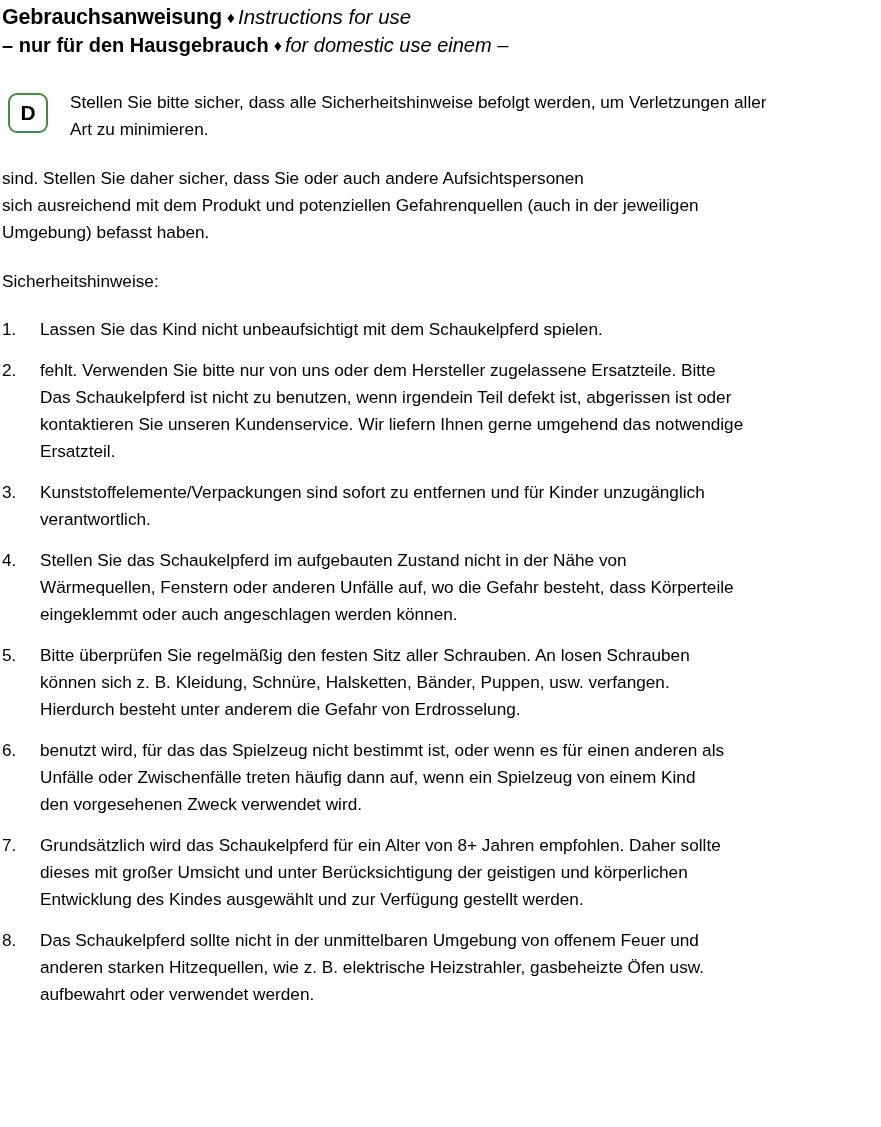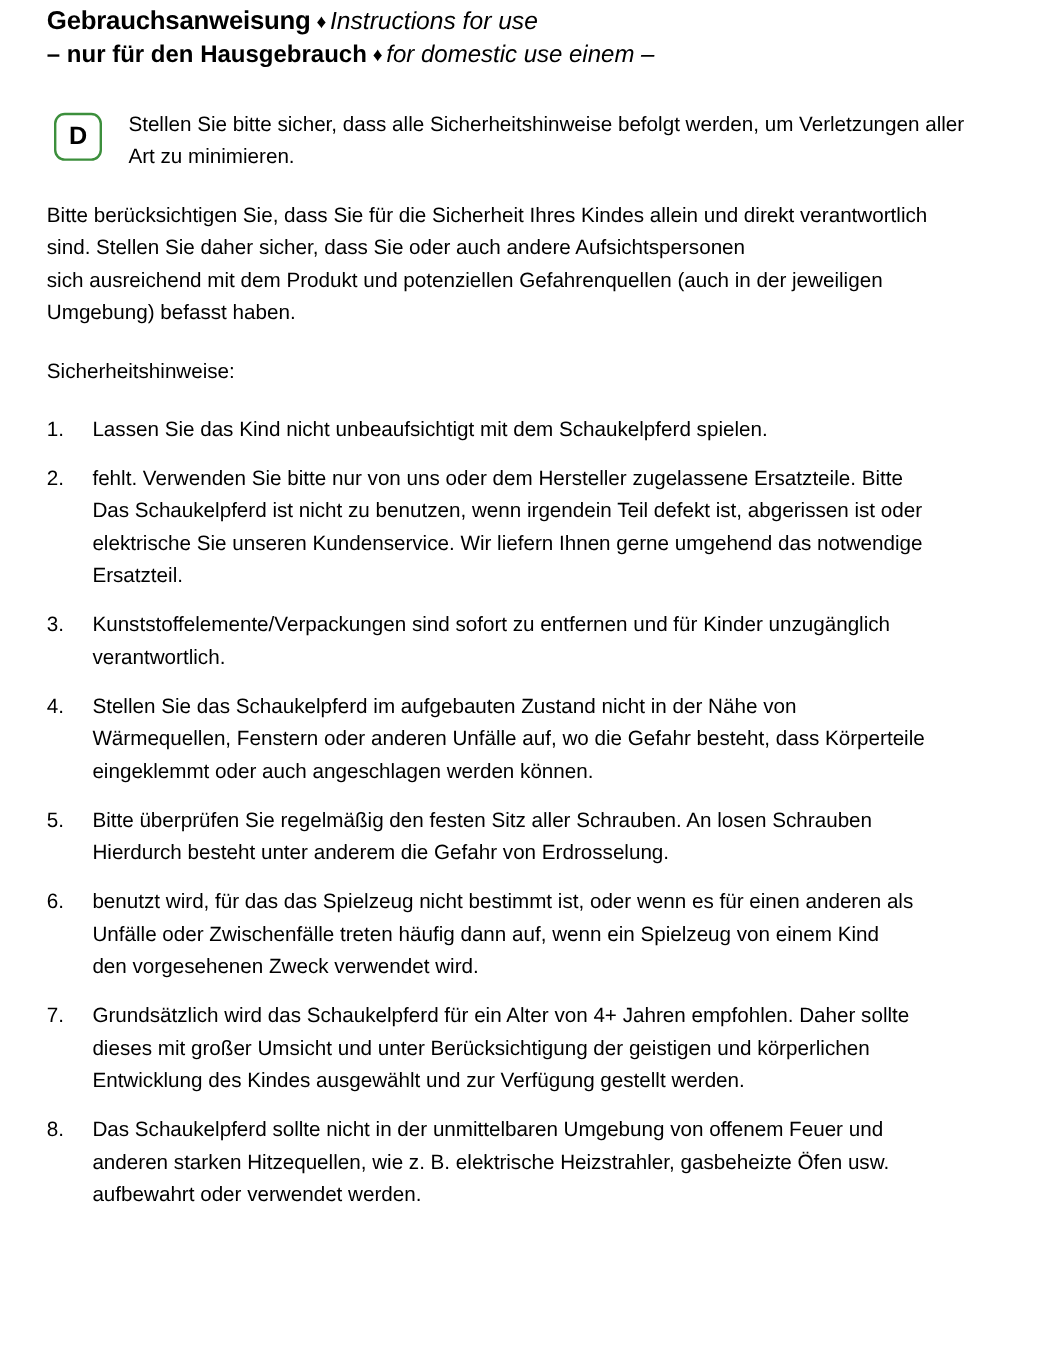--- a/index.html
+++ b/index.html
@@ -14,21 +14,20 @@
     color: #000000;
     -webkit-font-smoothing: antialiased;
   }
   .page {
     position: relative;
     width: 788px;
     height: 1127px;
     overflow: hidden;
     padding: 0;
     box-sizing: border-box;
-    margin-left: 37px;
   }
 
   
   .header {
     padding: 4px 0 0 2px;
   }
   .title-line {
     font-size: 21.5px;
     line-height: 26px;
     white-space: nowrap;
@@ -143,21 +142,20 @@
 
   <div class="callout">
     <div class="d-badge" style="border-color: rgb(60, 143, 60);">D</div>
     <div class="callout-text">
       <span class="ln">Stellen Sie bitte sicher, dass alle Sicherheitshinweise befolgt werden, um Verletzungen</span>
       <span class="ln">aller Art zu minimieren.</span>
     </div>
   </div>
 
   <div class="para">
-    <span class="ln">Bitte berücksichtigen Sie, dass Sie für die Sicherheit Ihres Kindes allein und direkt verantwortlich</span>
     <span class="ln">sind. Stellen Sie daher sicher, dass Sie oder auch andere Aufsichtspersonen</span>
     <span class="ln">sich ausreichend mit dem Produkt und potenziellen Gefahrenquellen (auch in der jeweiligen</span>
     <span class="ln">Umgebung) befasst haben.</span>
   </div>
 
 
   <div class="section-label">Sicherheitshinweise:</div>
 
   <div class="list">
 
@@ -166,21 +164,21 @@
       <div class="li-body">
         <span class="ln">Lassen Sie das Kind nicht unbeaufsichtigt mit dem Schaukelpferd spielen.</span>
       </div>
     </div>
 
     <div class="list-item">
       <div class="li-num">2.</div>
       <div class="li-body">
         <span class="ln">fehlt. Verwenden Sie bitte nur von uns oder dem Hersteller zugelassene Ersatzteile. Bitte</span>
         <span class="ln">Das Schaukelpferd ist nicht zu benutzen, wenn irgendein Teil defekt ist, abgerissen ist oder</span>
-        <span class="ln">elektrische Sie unseren Kundenservice. Wir liefern Ihnen gerne umgehend das notwendige</span>
+        <span class="ln">kontaktieren Sie unseren Kundenservice. Wir liefern Ihnen gerne umgehend das notwendige</span>
         <span class="ln">Ersatzteil.</span>
       </div>
     </div>
 
     <div class="list-item">
       <div class="li-num">3.</div>
       <div class="li-body">
         <span class="ln">Kunststoffelemente/Verpackungen sind sofort zu entfernen und für Kinder unzugänglich</span>
         <span class="ln">verantwortlich.</span>
       </div>
@@ -192,37 +190,38 @@
         <span class="ln">Stellen Sie das Schaukelpferd im aufgebauten Zustand nicht in der Nähe von</span>
         <span class="ln">Wärmequellen, Fenstern oder anderen Unfälle auf, wo die Gefahr besteht, dass Körperteile</span>
         <span class="ln">eingeklemmt oder auch angeschlagen werden können.</span>
       </div>
     </div>
 
     <div class="list-item">
       <div class="li-num">5.</div>
       <div class="li-body">
         <span class="ln">Bitte überprüfen Sie regelmäßig den festen Sitz aller Schrauben. An losen Schrauben</span>
+        <span class="ln">können sich z. B. Kleidung, Schnüre, Halsketten, Bänder, Puppen, usw. verfangen.</span>
         <span class="ln">Hierdurch besteht unter anderem die Gefahr von Erdrosselung.</span>
       </div>
     </div>
 
     <div class="list-item">
       <div class="li-num">6.</div>
       <div class="li-body">
         <span class="ln">benutzt wird, für das das Spielzeug nicht bestimmt ist, oder wenn es für einen anderen als</span>
         <span class="ln">Unfälle oder Zwischenfälle treten häufig dann auf, wenn ein Spielzeug von einem Kind</span>
         <span class="ln">den vorgesehenen Zweck verwendet wird.</span>
       </div>
     </div>
 
     <div class="list-item">
       <div class="li-num">7.</div>
       <div class="li-body">
-        <span class="ln">Grundsätzlich wird das Schaukelpferd für ein Alter von 4+ Jahren empfohlen. Daher sollte</span>
+        <span class="ln">Grundsätzlich wird das Schaukelpferd für ein Alter von 8+ Jahren empfohlen. Daher sollte</span>
         <span class="ln">dieses mit großer Umsicht und unter Berücksichtigung der geistigen und körperlichen</span>
         <span class="ln">Entwicklung des Kindes ausgewählt und zur Verfügung gestellt werden.</span>
       </div>
     </div>
 
     <div class="list-item">
       <div class="li-num">8.</div>
       <div class="li-body">
         <span class="ln">Das Schaukelpferd sollte nicht in der unmittelbaren Umgebung von offenem Feuer und</span>
         <span class="ln">anderen starken Hitzequellen, wie z. B. elektrische Heizstrahler, gasbeheizte Öfen usw.</span>

